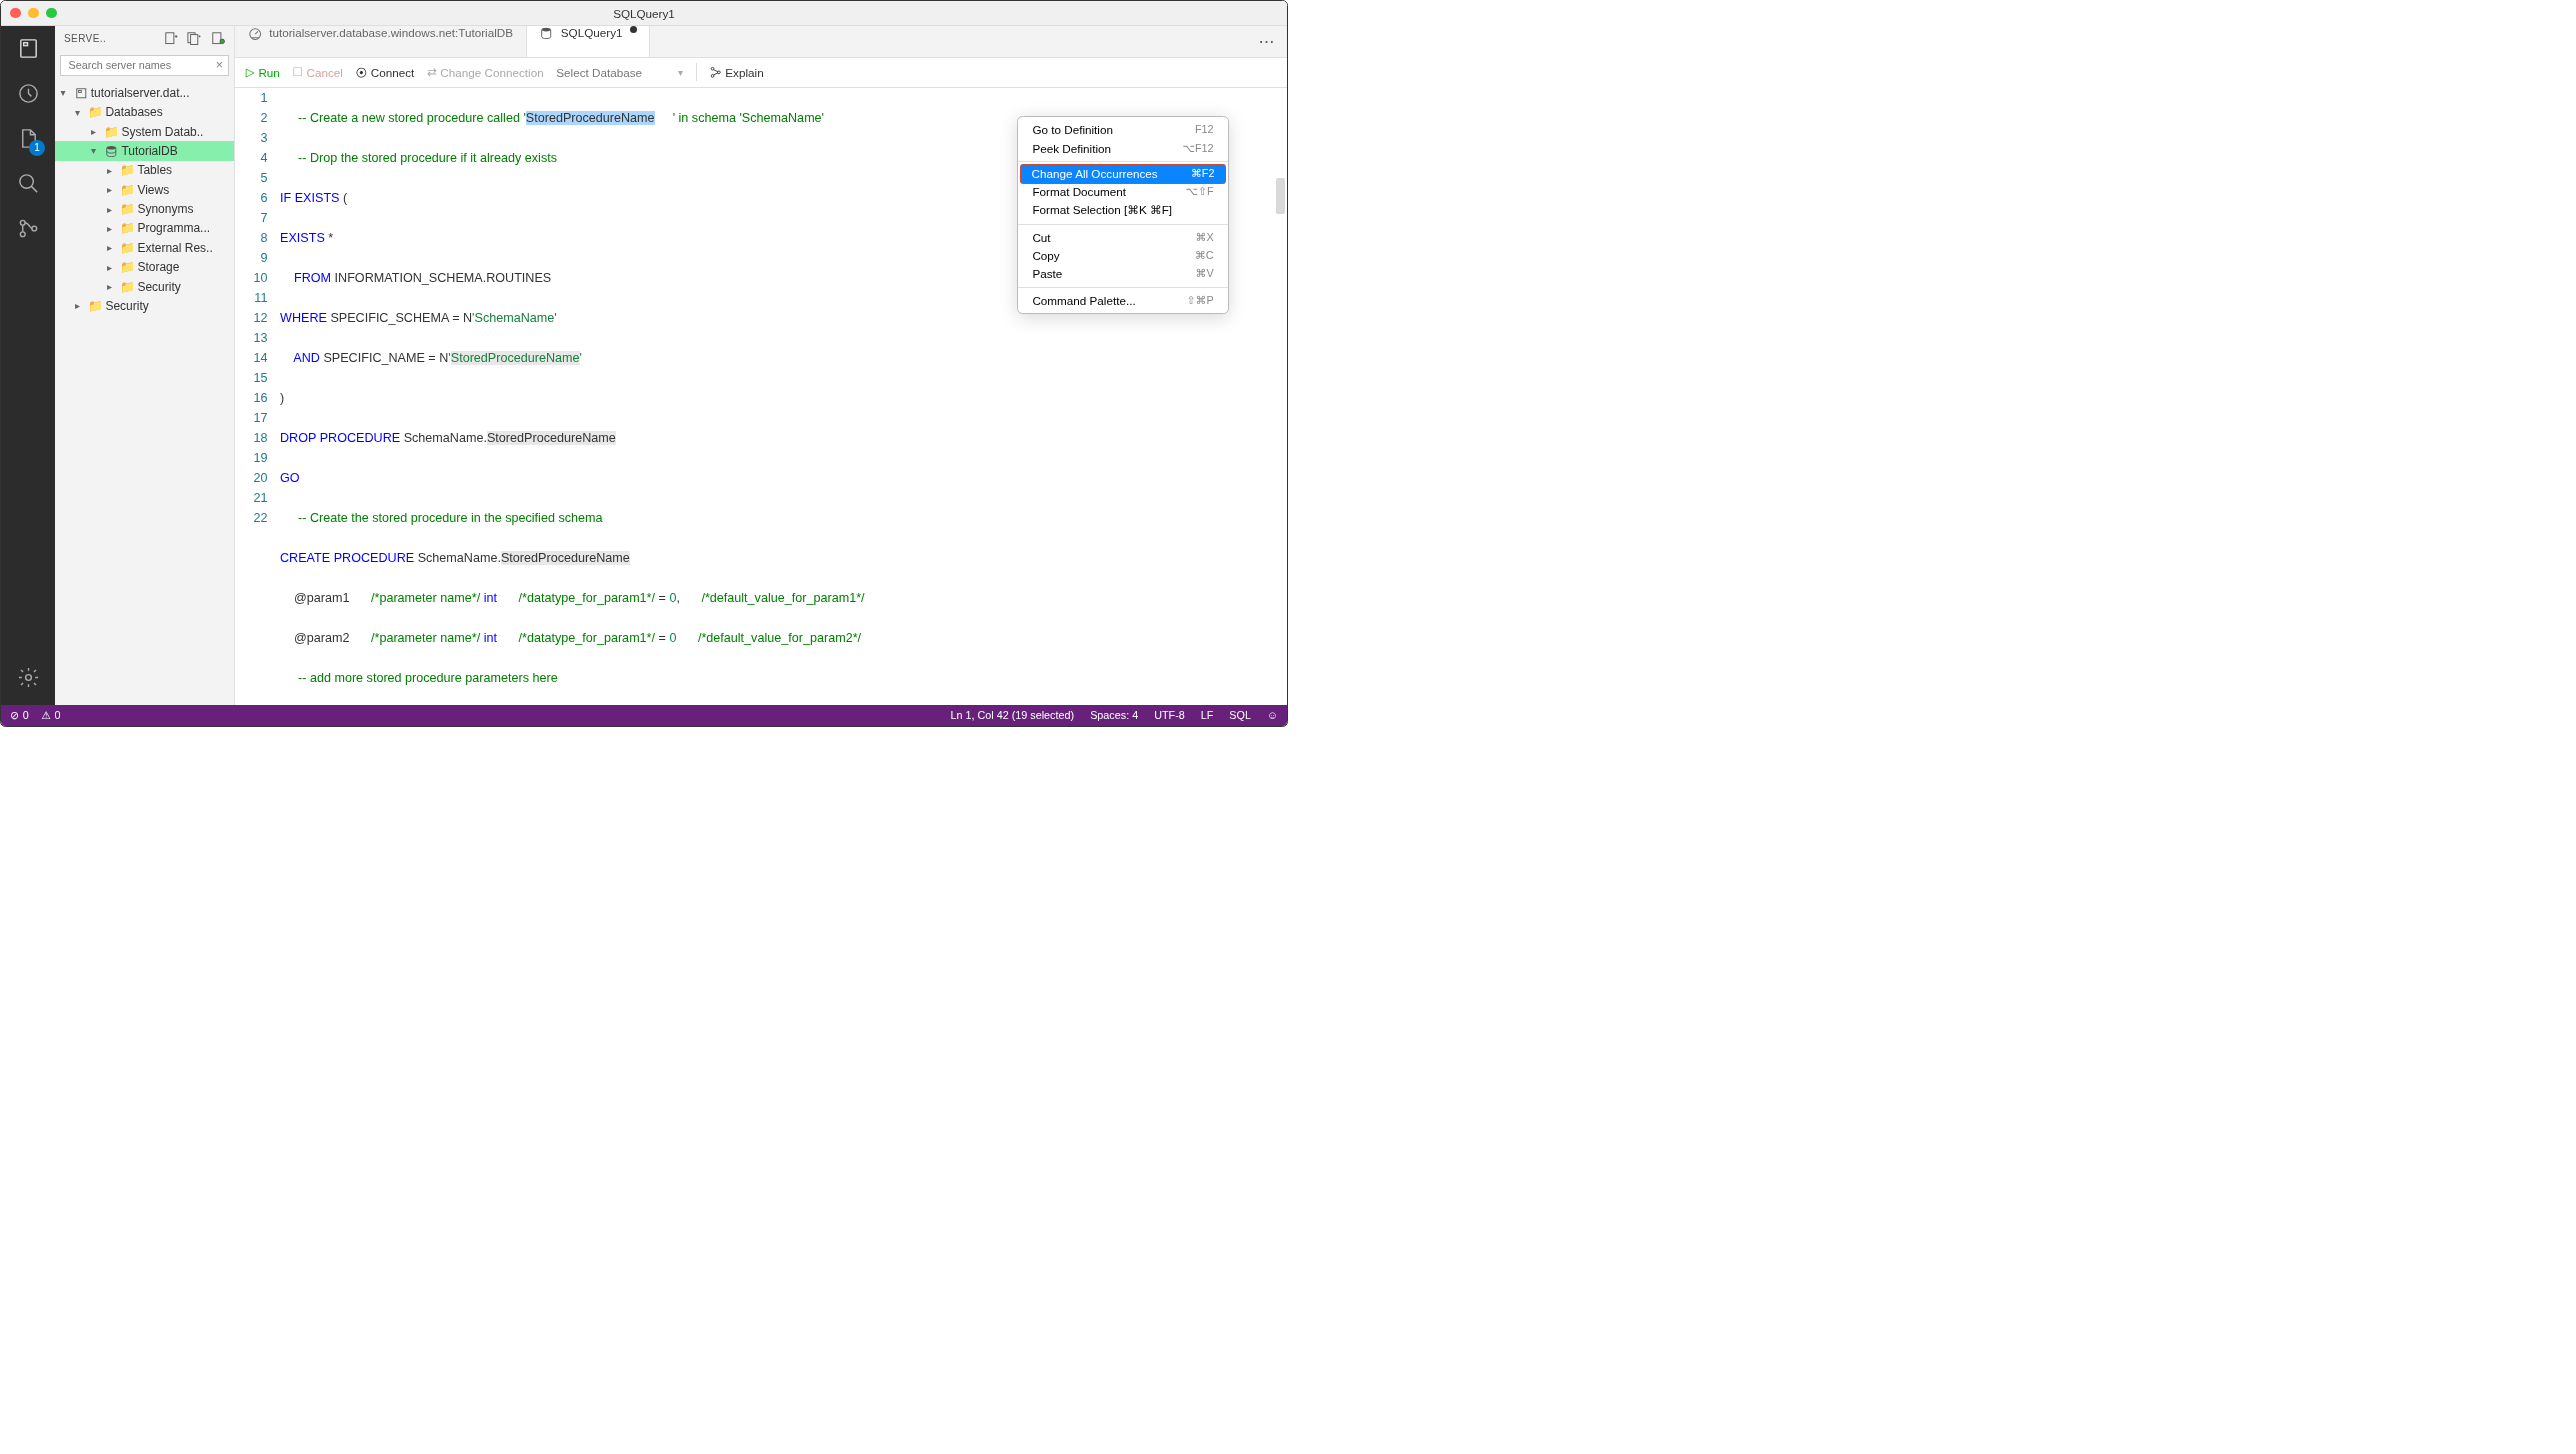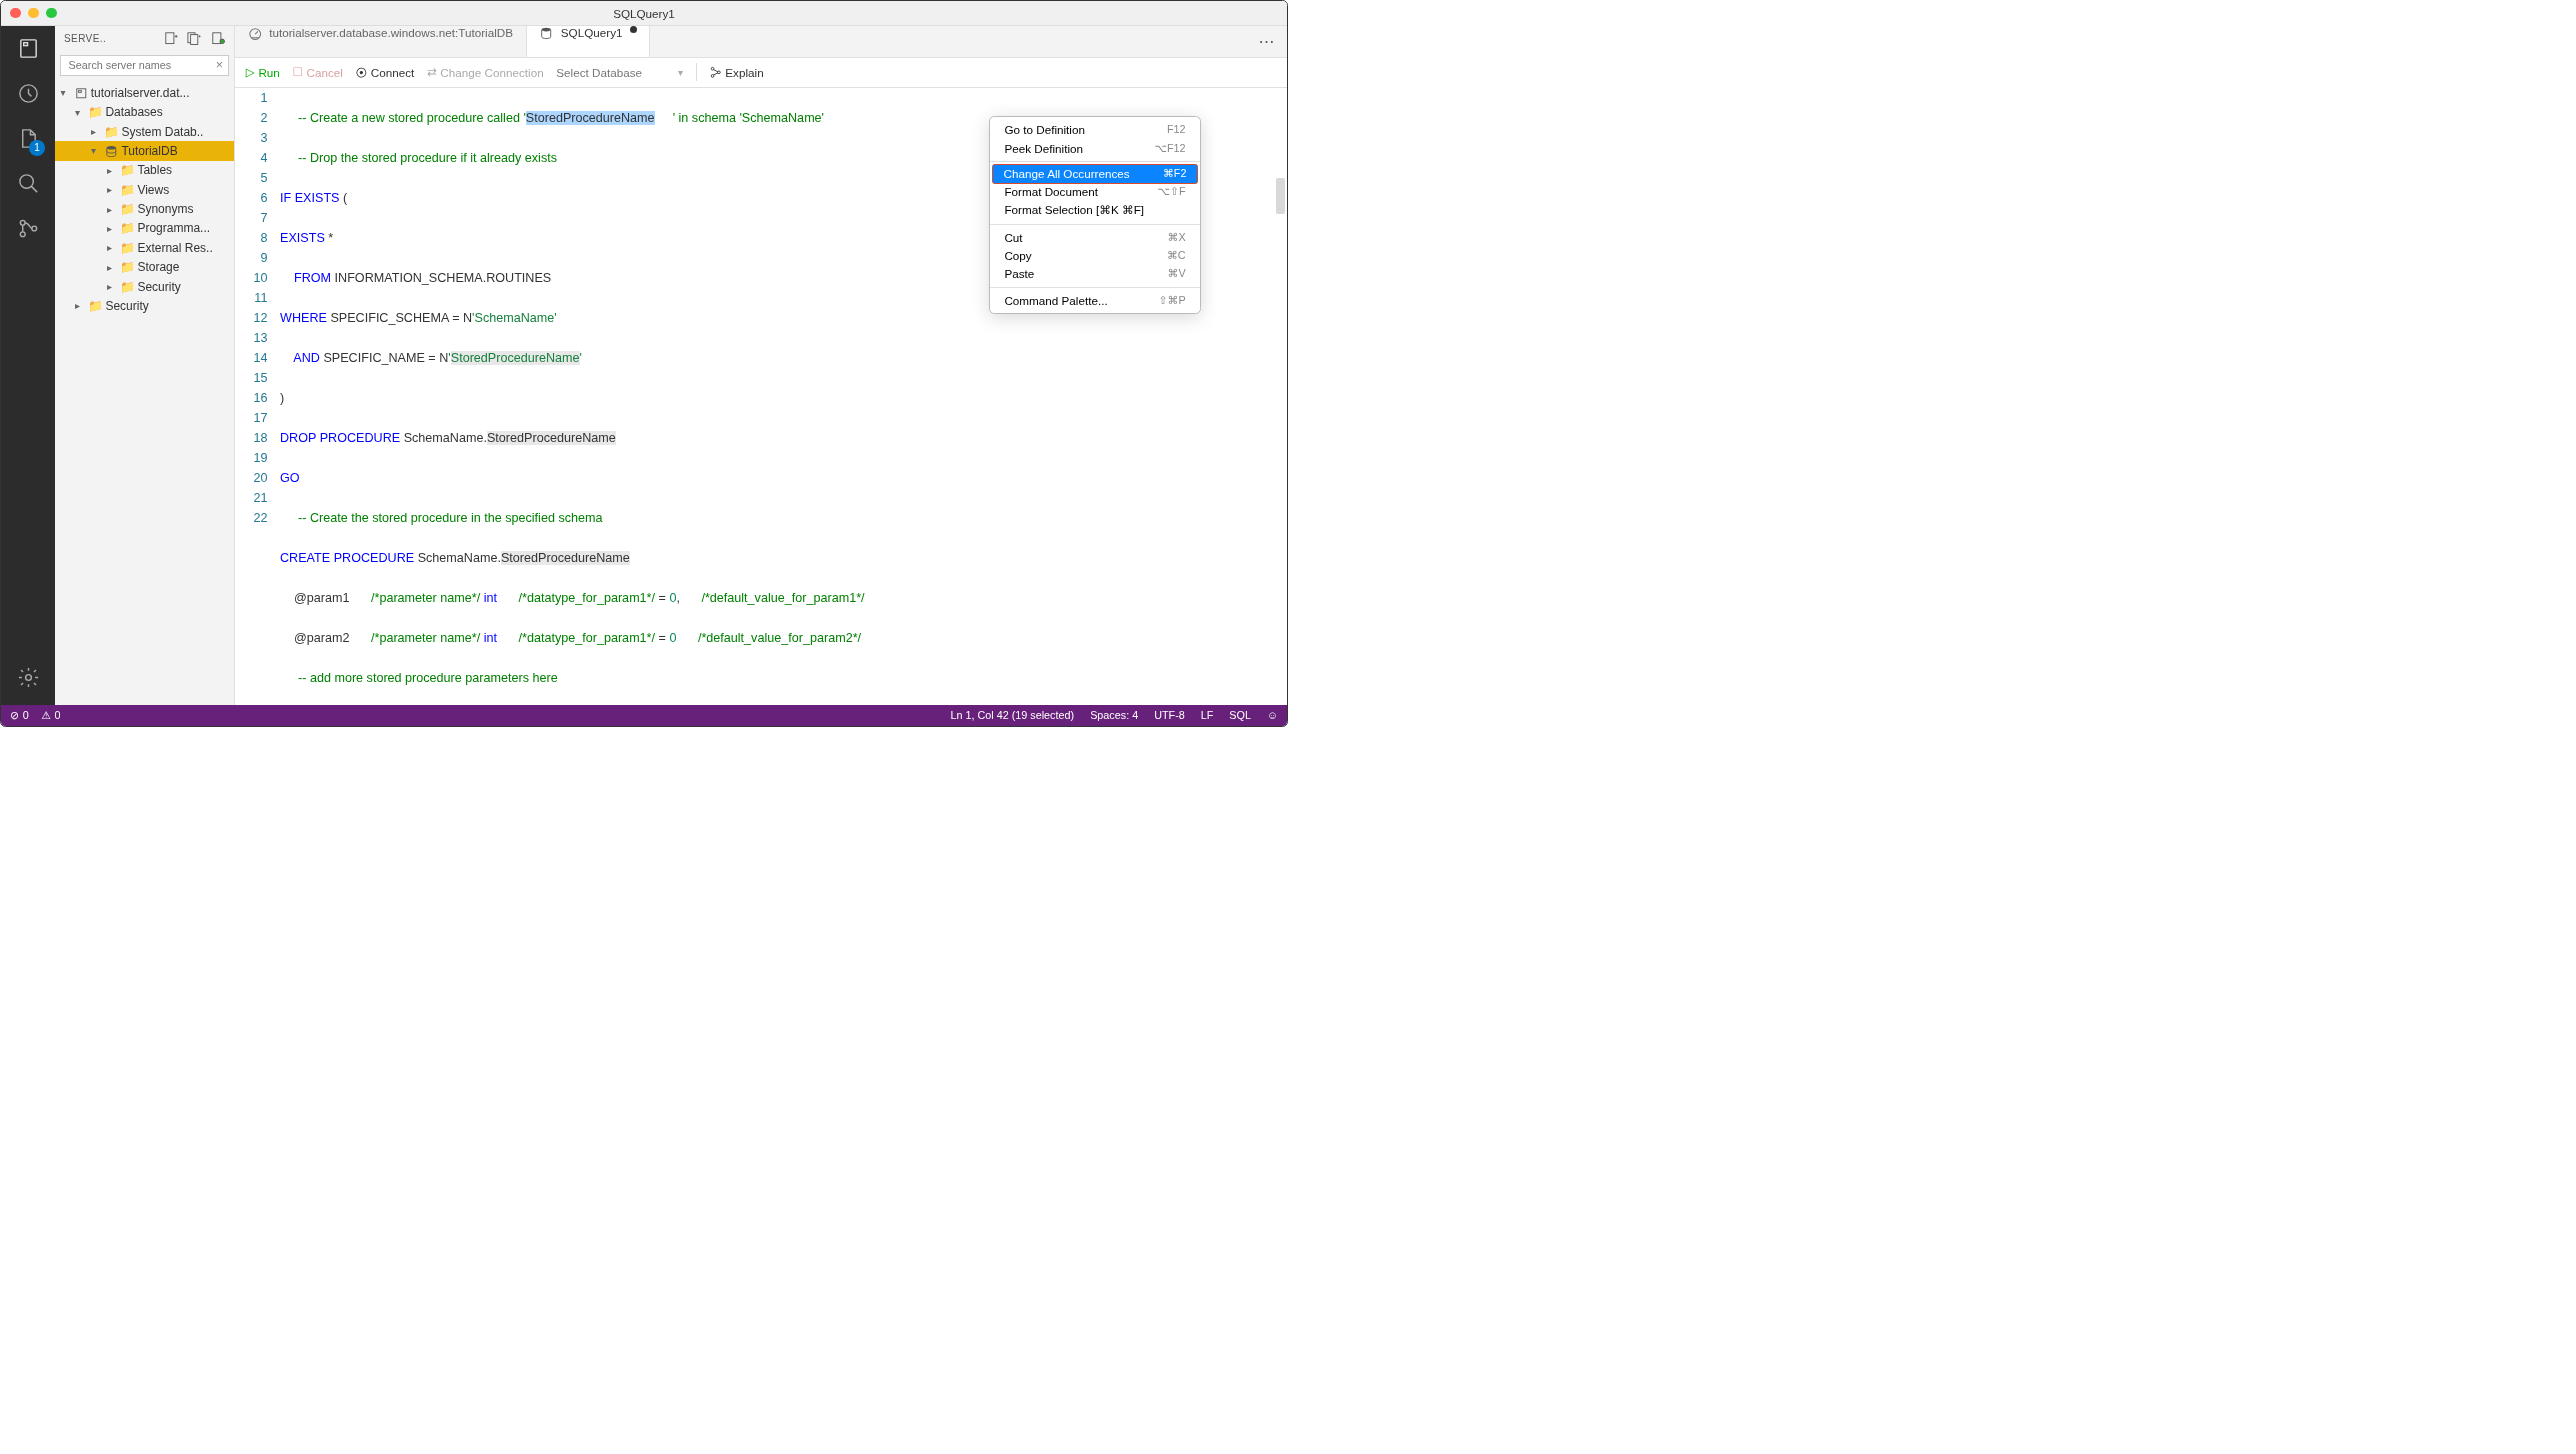--- a/index.html
+++ b/index.html
@@ -26,21 +26,21 @@
 .sidebar-header-title { flex: 1; font-weight: 400; letter-spacing: 0.4px; }
 .sidebar-header-icons { display: flex; gap: 9px; }
 .sidebar-header-icons span { cursor: pointer; color: #555; }
 
 .search-box { margin: 3.6px 5.4px; position: relative; }
 .search-input { width: 100%; padding: 3.6px 21.5px 3.6px 7.2px; border: 0.9px solid #ccc; background: #fff; font-size: 10.8px; color: #888; }
 .search-clear { position: absolute; right: 5.4px; top: 50%; transform: translateY(-50%); color: #888; cursor: pointer; font-size: 12.6px; }
 
 .tree { flex: 1; overflow: auto; font-size: 12px; color: #333; padding-top: 3.6px; }
 .tree-item { display: flex; align-items: center; padding: 2.7px 0 2.7px 5.4px; cursor: pointer; white-space: nowrap; overflow: hidden; text-overflow: ellipsis; }
-.tree-item.selected { background: #eab308; }
+.tree-item.selected { background: #86efac; }
 .tree-chevron { width: 12.6px; font-size: 10px; color: #666; user-select: none; }
 .tree-chevron.down::before { content: "▾"; }
 .tree-chevron.right::before { content: "▸"; }
 .tree-icon { width: 16px; display: inline-flex; align-items: center; justify-content: center; margin-right: 1.8px; }
 .folder-icon { color: #dcb67a; }
 .db-icon { color: #555; }
 .server-icon { color: #555; }
 .indent-1 { padding-left: 20px; }
 .indent-2 { padding-left: 36px; }
 .indent-3 { padding-left: 52px; }
@@ -70,21 +70,21 @@
 .code { flex: 1; white-space: pre; color: #333; }
 .code .line { height: 20px; }
 .c-comment { color: #008000; margin-left: 18px; }
 .c-keyword { color: #0000ff; }
 .c-string { color: #15803d; }
 .c-star { color: #333; }
 .c-num { color: #098658; }
 .hl { background: #add6ff; }
 .hl-word { background: #e8e8e8; }
 
-.context-menu { position: absolute; top: 90px; left: 754px; background: #fff; border: 0.9px solid #bbb; border-radius: 5.4px; box-shadow: 0 3.6px 18px rgba(0,0,0,0.15); width: 212px; padding: 3.6px 0; font-size: 11.7px; z-index: 100; }
+.context-menu { position: absolute; top: 90px; left: 782px; background: #fff; border: 0.9px solid #bbb; border-radius: 5.4px; box-shadow: 0 3.6px 18px rgba(0,0,0,0.15); width: 212px; padding: 3.6px 0; font-size: 11.7px; z-index: 100; }
 .context-item { display: flex; justify-content: space-between; padding: 2.7px 14.4px; cursor: pointer; }
 .context-item.highlighted { background: #0a84ff; color: #fff; border: 1.8px solid #d94a2b; margin: -1.8px 1.8px; padding: 2.7px 10.8px; border-radius: 2.7px; }
 .context-item .shortcut { color: #888; font-size: 10.8px; }
 .context-item.highlighted .shortcut { color: #fff; }
 .context-divider { height: 0.9px; background: #e0e0e0; margin: 3.6px 0; }
 
 .statusbar { height: 21.5px; background: #68217a; color: #fff; display: flex; align-items: center; font-size: 10.8px; padding: 0 9px; gap: 12.6px; }
 .statusbar .sb-right { margin-left: auto; display: flex; gap: 16px; align-items: flex-end; }
 .sb-item { display: flex; align-items: center; gap: 3.6px; }
 

